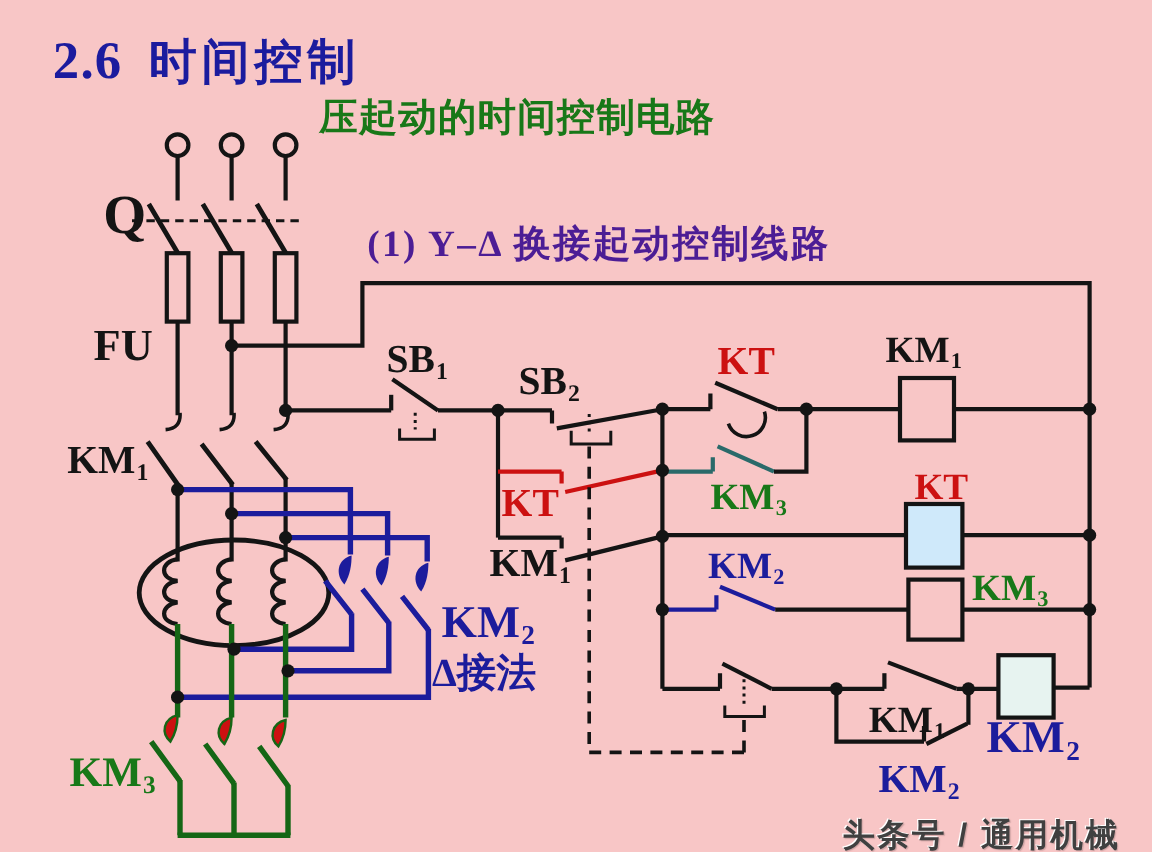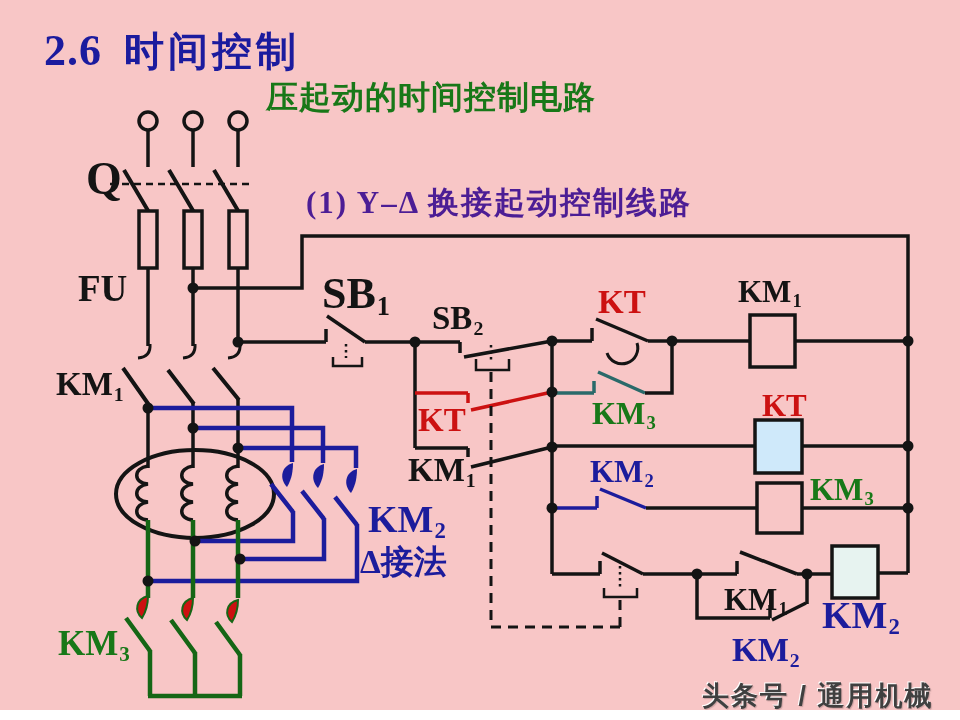--- a/index.html
+++ b/index.html
@@ -211,21 +211,21 @@
 
   <div id="subtitle2">(1)  Y–Δ 换接起动控制线路</div>
 
   <div class="lbl black" style="left:86px;top:156px;font-size:46px;">
     <span>Q</span></div>
   <div class="lbl black" style="left:78px;top:228px;font-size:37px;margin-top:42px;">
     <span>FU</span></div>
   <div class="lbl black" style="left:56px;top:368px;font-size:33px;">
     <span>KM</span><span class="sub">1</span></div>
 
-  <div class="lbl black" style="left:322px;top:272px;font-size:44px;">
+  <div class="lbl black" style="left:322px;top:284px;font-size:33px;">
     <span>SB</span><span class="sub">1</span></div>
   <div class="lbl black" style="left:432px;top:302px;font-size:33px;">
     <span>SB</span><span class="sub">2</span></div>
   <div class="lbl red" style="left:418px;top:404px;font-size:33px;">
     <span>KT</span></div>
   <div class="lbl black" style="left:408px;top:454px;font-size:33px;">
     <span>KM</span><span class="sub">1</span></div>
 
   <div class="lbl red" style="left:598px;top:286px;font-size:33px;">
     <span>KT</span></div>

